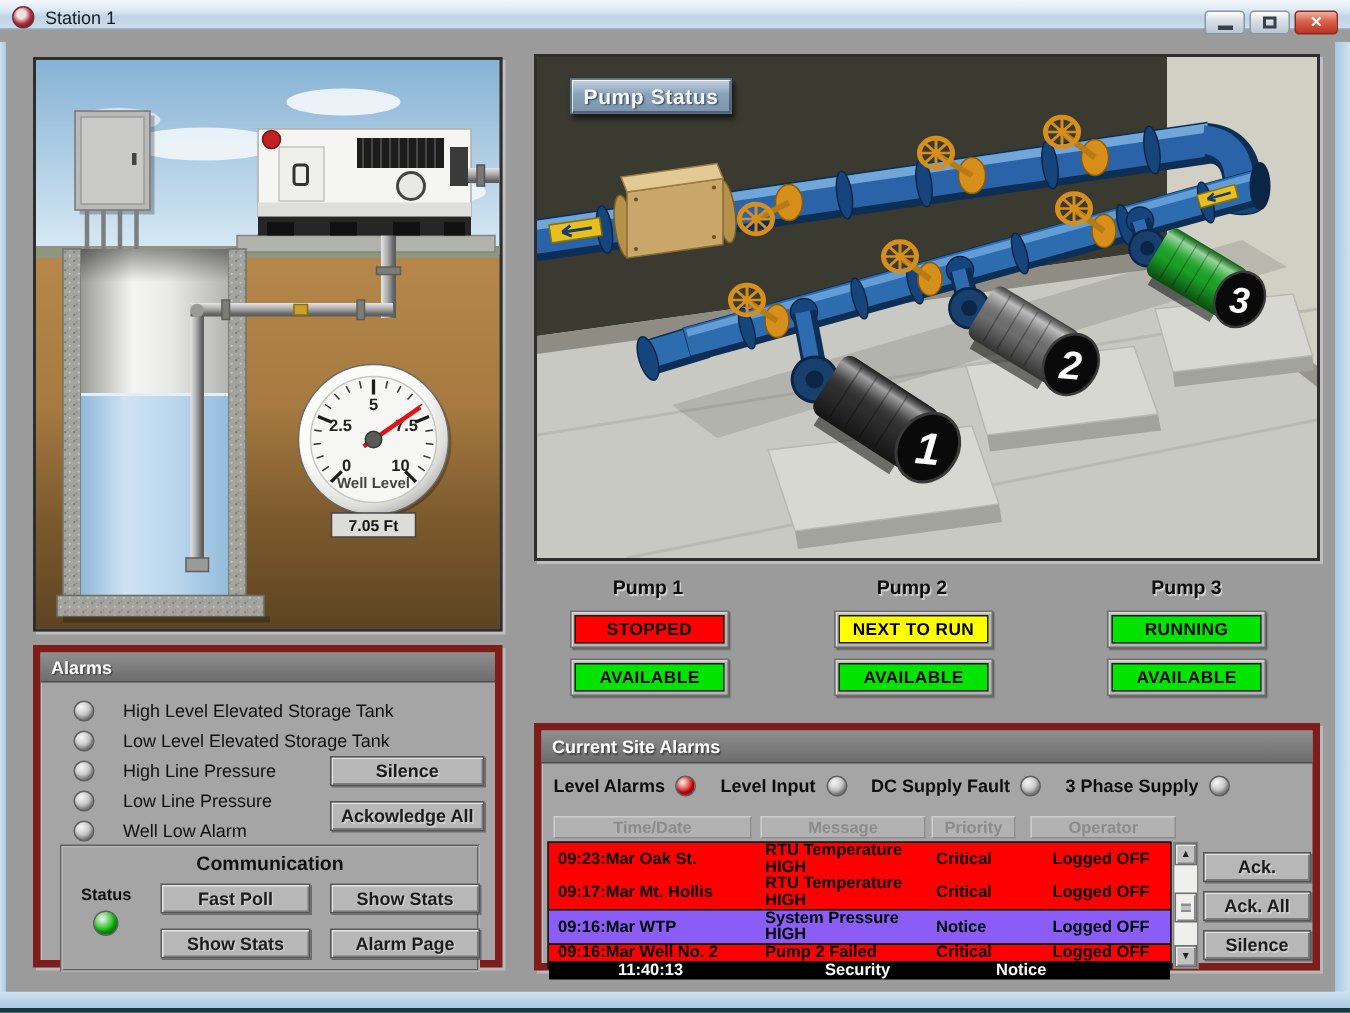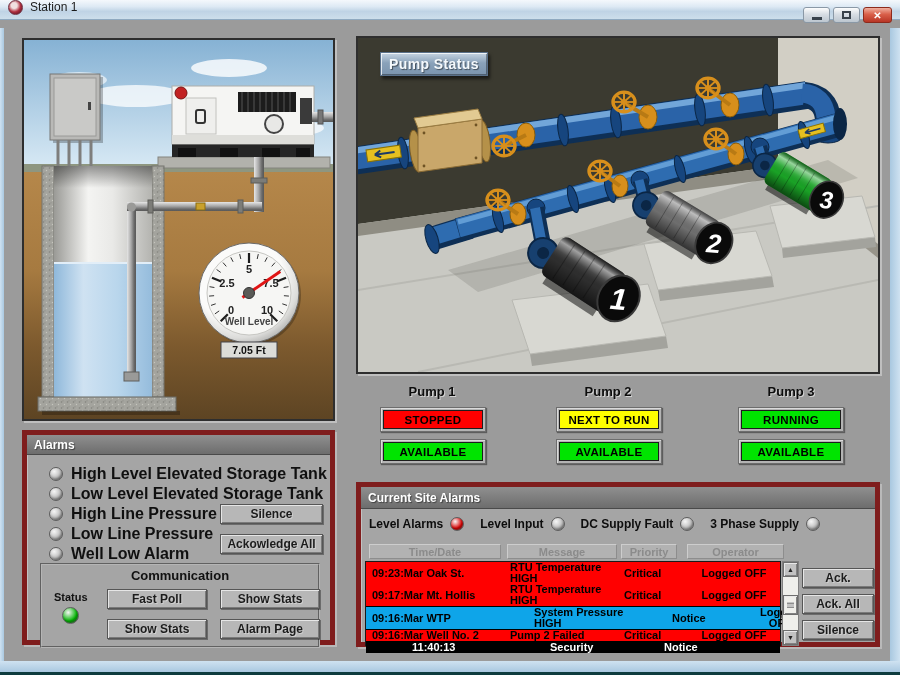--- a/index.html
+++ b/index.html
@@ -1,21 +1,21 @@
 <!DOCTYPE html>
 <html><head>
 <meta charset="utf-8">
 <style>
   html,body{margin:0;padding:0;background:#555;}
   *{box-sizing:border-box;font-family:"Liberation Sans",sans-serif;}
   .win{position:relative;width:900px;height:675px;background:#9b9b9b;overflow:hidden;}
   
   .titlebar{position:absolute;left:0;top:0;width:900px;height:20px;
     background:linear-gradient(180deg,#f4f8fc 0%,#dde9f4 35%,#bfd3e5 60%,#cddeeb 100%);
-    border-bottom:1px solid #8fa9c0;display:flex;align-items:flex-start;}
+    border-bottom:1px solid #8fa9c0;display:flex;align-items:flex-end;}
   .appicon{width:15px;height:15px;border-radius:50%;margin-left:8px;
     background:radial-gradient(circle at 40% 35%,#f0e0e0 25%,#b03040 55%,#5a1020 90%);
     border:1px solid #703040;flex:0 0 auto;}
   .title{margin-left:7px;font-size:12px;color:#1b1b1b;}
   .winbtns{position:absolute;right:8px;top:7px;display:flex;gap:3px;}
   .wbtn{width:27px;height:16px;border:1px solid #8a98a6;border-radius:3px;
     background:linear-gradient(180deg,#fdfdfd,#d7dde4 45%,#bcc6cf);display:flex;align-items:center;justify-content:center;}
   .wbtn.close{width:29px;background:linear-gradient(180deg,#f0b0a0,#d9604a 45%,#b83525);border-color:#8c2a1c;color:#fff;font-size:10px;font-weight:bold;}
   .glyph-min{width:10px;height:3px;background:#38414b;margin-top:6px;}
   .glyph-max{width:9px;height:8px;border:2px solid #38414b;}
@@ -40,21 +40,21 @@
     text-shadow:1px 1px 1px rgba(0,0,0,.45);}
   
   .btn3d{position:absolute;background:#b7b7b7;border:1px solid #565656;
     box-shadow:inset 1px 1px 0 #e6e6e6, inset -1px -1px 0 #7a7a7a, 1px 1px 0 rgba(0,0,0,.35);
     color:#1c1c1c;font-size:12px;font-weight:bold;display:flex;align-items:center;justify-content:center;
     text-shadow:1px 1px 0 rgba(255,255,255,.35);}
   .lamp{border-radius:50%;border:1px solid #5e5e5e;box-shadow:inset -1px -2px 2px rgba(0,0,0,.25);}
   
   .al-item{position:absolute;display:flex;align-items:center;gap:8px;height:16px;}
   .al-item .lamp{width:14px;height:14px;flex:0 0 auto;}
-  .al-label{font-size:16px;font-weight:bold;color:#101010;}
+  .al-label{font-size:12px;font-weight:normal;color:#101010;margin-left:11px;}
   .commbox{position:absolute;border:2px groove #b5b5b5;background:#a5a5a5;}
   .comm-title{text-align:center;font-size:13px;font-weight:bold;color:#111;margin-top:3px;}
   .comm-status{position:absolute;font-size:11px;font-weight:bold;color:#111;}
   
   .pump-name{position:absolute;width:90px;text-align:center;font-size:13px;font-weight:bold;color:#0d0d0d;
     text-shadow:1px 1px 0 rgba(255,255,255,.55);}
   .sframe{position:absolute;width:106px;height:25px;background:#b4b4b4;border:1px solid #6d6d6d;
     box-shadow:inset 1px 1px 0 #dadada, 1px 1px 1px rgba(0,0,0,.4);padding:2px;}
   .sinner{width:100%;height:100%;border:1px solid #1d1d1d;display:flex;align-items:center;justify-content:center;
     font-size:11.5px;font-weight:bold;color:#000;letter-spacing:.3px;}
@@ -576,21 +576,21 @@
             <span>RTU Temperature HIGH</span>
             <span>Critical</span>
             <span class="op">Logged OFF</span>
           </div>
         <div class="arow" style="background-color: rgb(255, 0, 0); color: rgb(0, 0, 0);">
           <span>09:17:Mar Mt. Hollis</span>
             <span>RTU Temperature HIGH</span>
             <span>Critical</span>
             <span class="op">Logged OFF</span>
           </div>
-        <div class="arow sep" style="background-color: #0ea5e9; color: rgb(0, 0, 0); gap: 24px;">
+        <div class="arow sep" style="background-color: #8b5cf6; color: rgb(0, 0, 0);">
           <span>09:16:Mar WTP</span>
             <span>System Pressure HIGH</span>
             <span>Notice</span>
             <span class="op">Logged OFF</span>
           </div>
         <div class="arow sep" style="background-color: rgb(255, 0, 0); color: rgb(0, 0, 0);">
           <span>09:16:Mar Well No. 2</span>
             <span>Pump 2 Failed</span>
             <span>Critical</span>
             <span class="op">Logged OFF</span>

